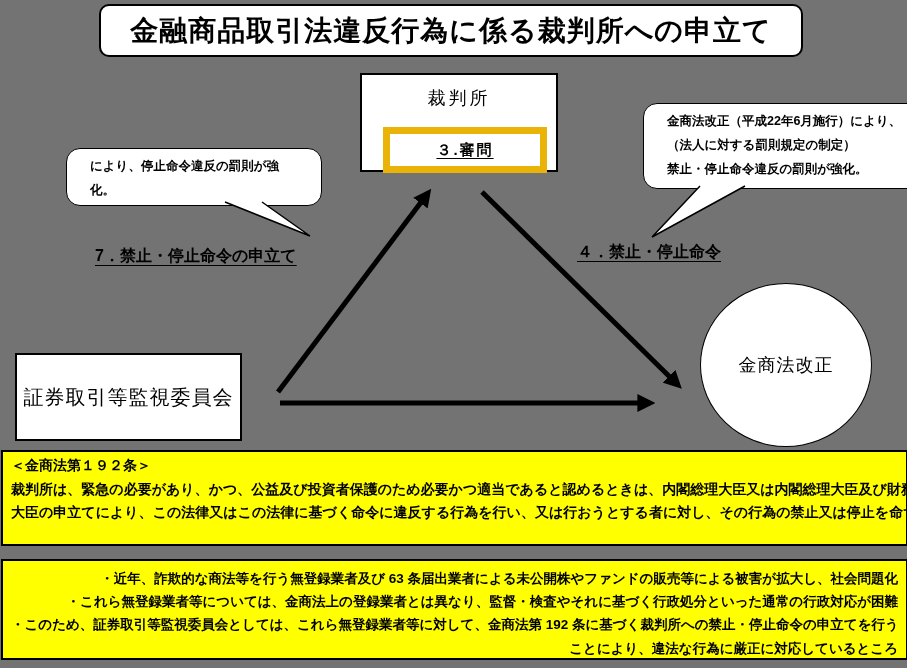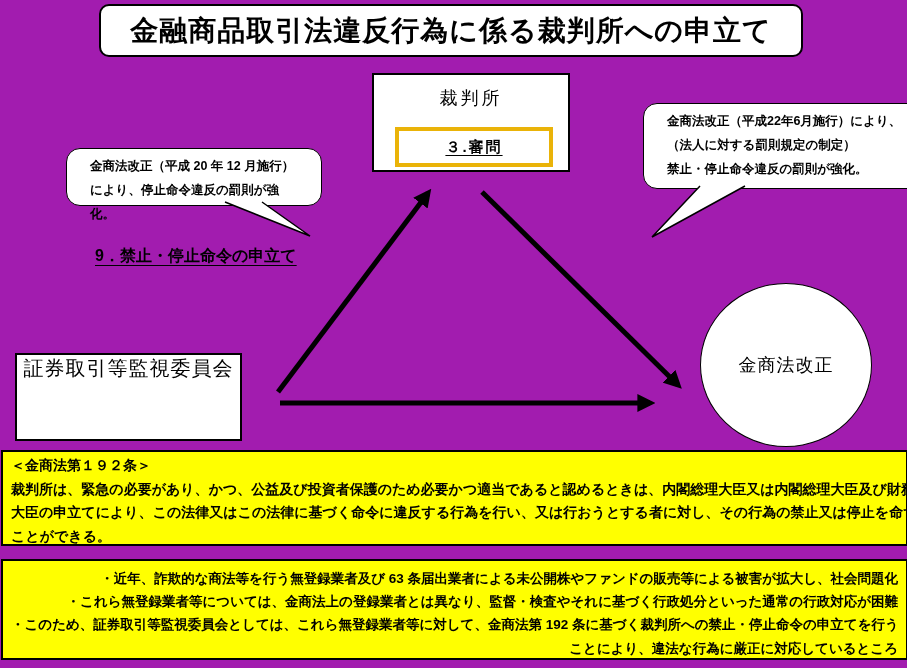--- a/index.html
+++ b/index.html
@@ -1,35 +1,35 @@
 <!DOCTYPE html>
 <html><head>
 <meta charset="utf-8">
 <style>
   html,body{margin:0;padding:0;background:#ffffff;}
   .page{
-    position:relative;width:907px;height:668px;overflow:hidden;background:#a21caf;
+    position:relative;width:907px;height:668px;overflow:hidden;background:#737373;
     font-family:"Liberation Sans","DejaVu Sans",sans-serif;color:#000;
   }
   
   .title-box{
     position:absolute;left:99px;top:4px;width:700px;height:49px;
     border:2px solid #000;border-radius:10px;
     display:flex;align-items:center;justify-content:center;
     font-size:28px;font-weight:bold;letter-spacing:1px;background:#fff;
   }
   
   .court-box{
-    position:absolute;left:372px;top:73px;width:194px;height:95px;
+    position:absolute;left:360px;top:73px;width:194px;height:95px;
     border:2px solid #000;background:#fff;text-align:center;
   }
   .court-label{margin-top:11px;font-size:18px;font-weight:500;letter-spacing:3px;}
   .court-step{
     position:absolute;left:21px;top:52px;width:150px;height:32px;
-    border:4px solid #eab308;display:flex;align-items:center;justify-content:center;
+    border:7px solid #eab308;display:flex;align-items:center;justify-content:center;
     font-size:15px;font-weight:600;letter-spacing:2px;
   }
   .u{text-decoration:underline;text-underline-offset:3px;}
   
   .bubble{
     position:absolute;border:1.5px solid #000;border-radius:14px;background:#fff;
     font-size:12.5px;font-weight:600;line-height:24px;padding:5px 23px;z-index:1;
   }
   .bubble-left{left:66px;top:148px;width:208px;height:46px;}
   .bubble-right{left:643px;top:103px;width:238px;height:74px;}
@@ -37,21 +37,21 @@
   .step-label{
     position:absolute;font-size:16px;font-weight:bold;white-space:nowrap;z-index:3;
     text-decoration:underline;text-underline-offset:4px;
   }
   .step1{left:345px;top:420px;}
   .step2{left:95px;top:246px;}
   .step4{left:577px;top:242px;}
   
   .org-box{
     position:absolute;left:15px;top:353px;width:223px;height:84px;
-    border:2px solid #000;background:#fff;display:flex;align-items:flex-start;justify-content:center;
+    border:2px solid #000;background:#fff;display:flex;align-items:center;justify-content:center;
     font-size:20px;font-weight:500;letter-spacing:1px;
   }
   .circle{
     position:absolute;left:700px;top:283px;width:170px;height:162px;
     border:1.5px solid #000;border-radius:50%;background:#fff;
     display:flex;align-items:center;justify-content:center;
     font-size:18px;font-weight:500;letter-spacing:1px;
   }
   
   .overlay{position:absolute;left:0;top:0;z-index:2;pointer-events:none;}
@@ -76,21 +76,20 @@
   </div>
 
   <div class="court-box">
     <div class="court-label">裁判所</div>
     <div class="court-step">
       <span class="u">３.審問</span>
     </div>
   </div>
 
   <div class="bubble bubble-left">
-    <div>金商法改正（平成 20 年 12 月施行）</div>
     <div>により、停止命令違反の罰則が強化。</div>
   </div>
 
   <div class="bubble bubble-right">
     <div>金商法改正（平成22年6月施行）により、</div>
     <div>（法人に対する罰則規定の制定）</div>
     <div>禁止・停止命令違反の罰則が強化。</div>
   </div>
 
   <svg class="overlay" width="907" height="668" viewBox="0 0 907 668">
@@ -101,35 +100,35 @@
     </defs>
 
     <path d="M225,202 L310,236 L262,202" fill="#ffffff" stroke="#000" stroke-width="1.5"></path>
     <path d="M700,186 L652,237 L745,186" fill="#ffffff" stroke="#000" stroke-width="1.5"></path>
 
     <line x1="278" y1="392" x2="428" y2="193" stroke="#000" stroke-width="5" marker-end="url(#ah)"></line>
     <line x1="482" y1="192" x2="678" y2="385" stroke="#000" stroke-width="5" marker-end="url(#ah)"></line>
     <line x1="280" y1="403" x2="650" y2="403" stroke="#000" stroke-width="5" marker-end="url(#ah)"></line>
   </svg>
 
-  <div class="step-label step2">9．禁止・停止命令の申立て</div>
+  <div class="step-label step2">7．禁止・停止命令の申立て</div>
+  <div class="step-label step4">４．禁止・停止命令</div>
 
   <div class="org-box">
     <span>証券取引等監視委員会</span>
   </div>
 
   <div class="circle">
     <span>金商法改正</span>
   </div>
 
   <div class="yellow-box law-box">
     <div class="law-heading">＜金商法第１９２条＞</div>
     <div>裁判所は、緊急の必要があり、かつ、公益及び投資者保護のため必要かつ適当であると認めるときは、内閣総理大臣又は内閣総理大臣及び財務</div>
     <div>大臣の申立てにより、この法律又はこの法律に基づく命令に違反する行為を行い、又は行おうとする者に対し、その行為の禁止又は停止を命ずる</div>
-    <div>ことができる。</div>
   </div>
 
   <div class="yellow-box notes-box">
     <div>・近年、詐欺的な商法等を行う無登録業者及び 63 条届出業者による未公開株やファンドの販売等による被害が拡大し、社会問題化</div>
     <div>・これら無登録業者等については、金商法上の登録業者とは異なり、監督・検査やそれに基づく行政処分といった通常の行政対応が困難</div>
     <div>・このため、証券取引等監視委員会としては、これら無登録業者等に対して、金商法第 192 条に基づく裁判所への禁止・停止命令の申立てを行う</div>
     <div class="indent">ことにより、違法な行為に厳正に対応しているところ</div>
   </div>
 
 </div>

